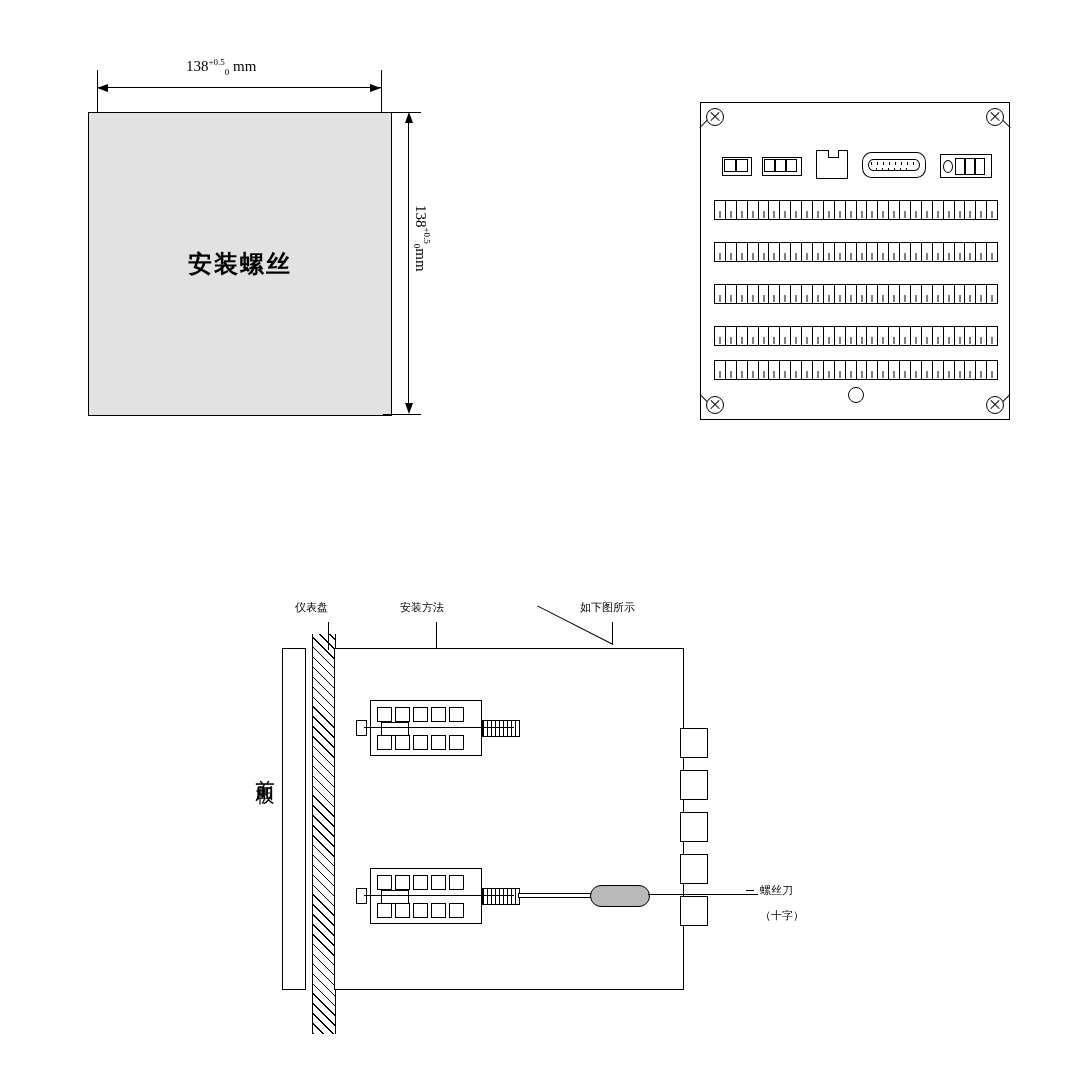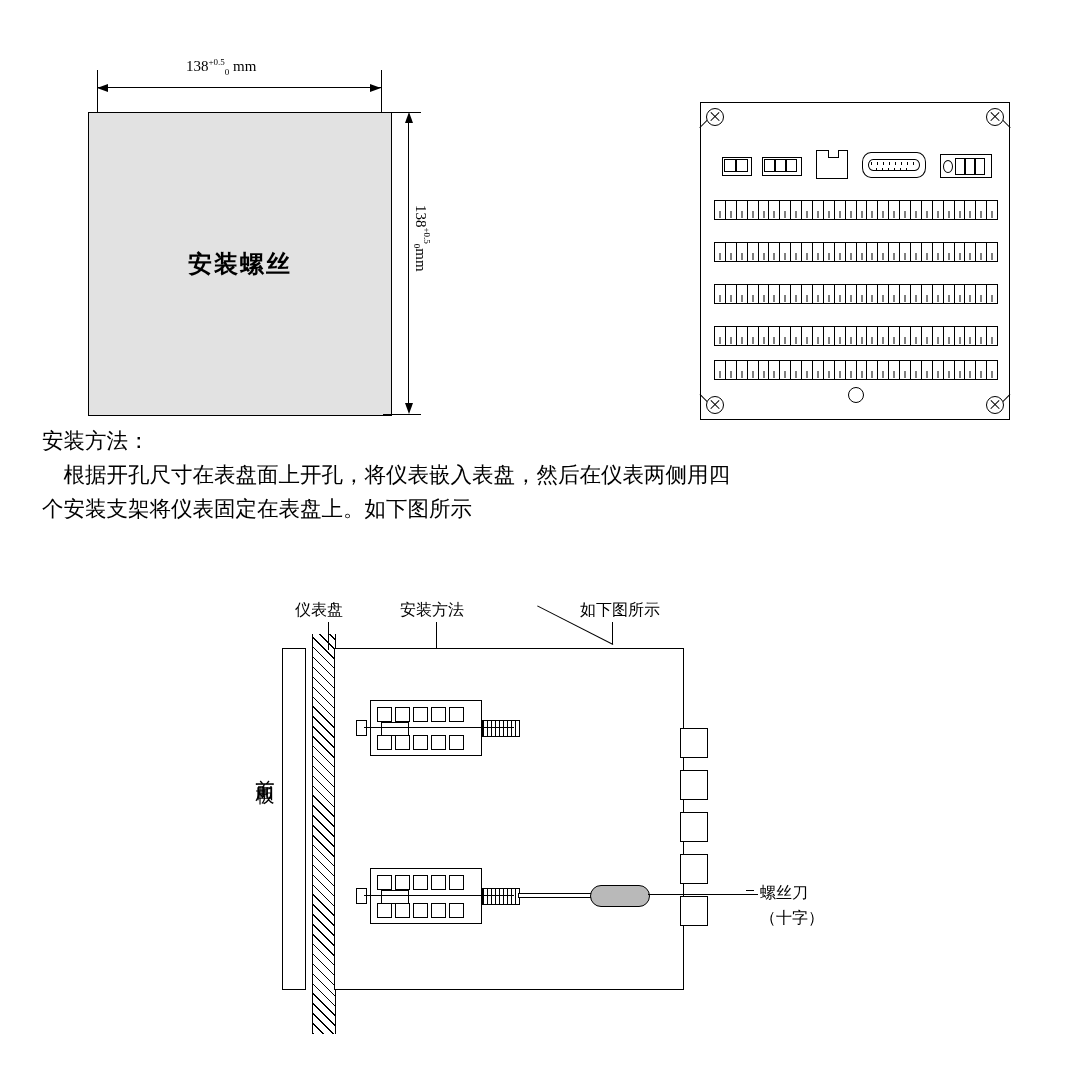--- a/index.html
+++ b/index.html
@@ -88,21 +88,21 @@
     font-family:"Liberation Serif",serif;
     font-size:21.5px;
     line-height:34px;
     color:#000;
     white-space:pre-wrap;
   }
 
   
   #install-figure{position:absolute;left:260px;top:600px;width:570px;height:470px;}
   .lbl{
-    position:absolute;font-family:"Liberation Serif",serif;font-size:16px;white-space:nowrap;
+    position:absolute;font-family:"Liberation Serif",serif;font-size:11px;white-space:nowrap;
   }
   .lead{position:absolute;background:#000;}
   .panel-hatch{
     position:absolute;
     border-left:1.4px solid #000;border-right:1.4px solid #000;
     background:repeating-linear-gradient(45deg,#000 0 1px,transparent 1px 7px);
   }
   .front-plate{position:absolute;border:1.4px solid #000;background:#fff;}
   .meter-body{position:absolute;border:1.4px solid #000;background:#fff;}
   .bracket{position:absolute;border:1.4px solid #000;background:#fff;}
@@ -332,23 +332,20 @@
         <div class="seg"></div>
         <div class="seg"></div>
         <div class="seg"></div>
         <div class="seg"></div>
         <div class="seg"></div>
     </div>
 
     <div class="hole" style="left:148px;top:285px;"></div>
   </div>
 
-  <div class="para" style="left:42px;top:424px;width:900px;">安装方法：</div>
-  <div class="para" style="left:42px;top:458px;width:1000px;">    根据开孔尺寸在表盘面上开孔，将仪表嵌入表盘，然后在仪表两侧用四</div>
-  <div class="para" style="left:42px;top:492px;width:1000px;">个安装支架将仪表固定在表盘上。如下图所示</div>
 
   <div id="install-figure">
 
     <div class="lbl" style="left:35px;top:0px;">仪表盘</div>
     <div class="lbl" style="left:140px;top:0px;">安装方法</div>
     <div class="lbl" style="left:320px;top:0px;">如下图所示</div>
 
     <div class="lead" style="left:68px;top:22px;width:1.3px;height:28px;"></div>
     <div class="lead" style="left:176px;top:22px;width:1.3px;height:98px;"></div>
     <div class="lead" style="left:352px;top:22px;width:1.3px;height:22px;"></div>

